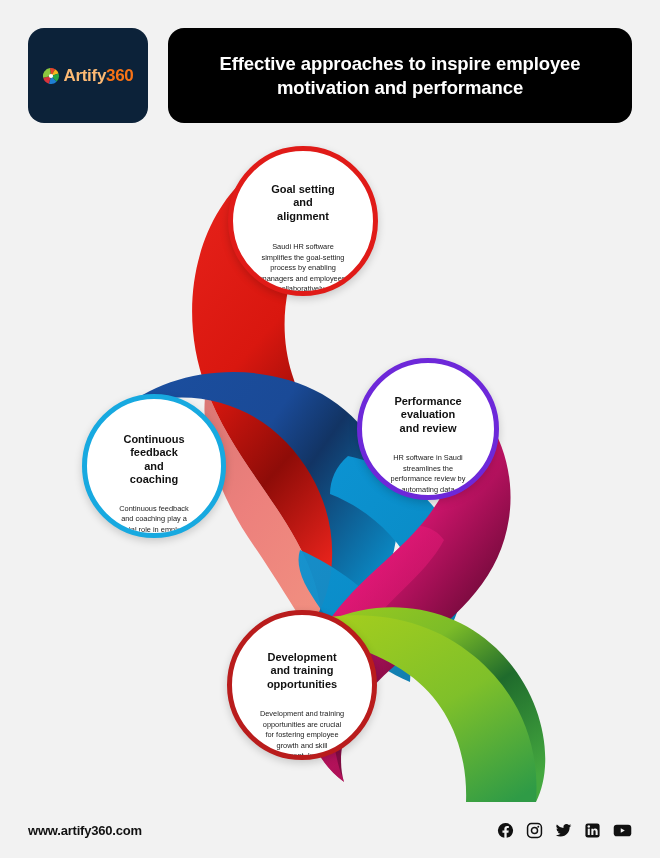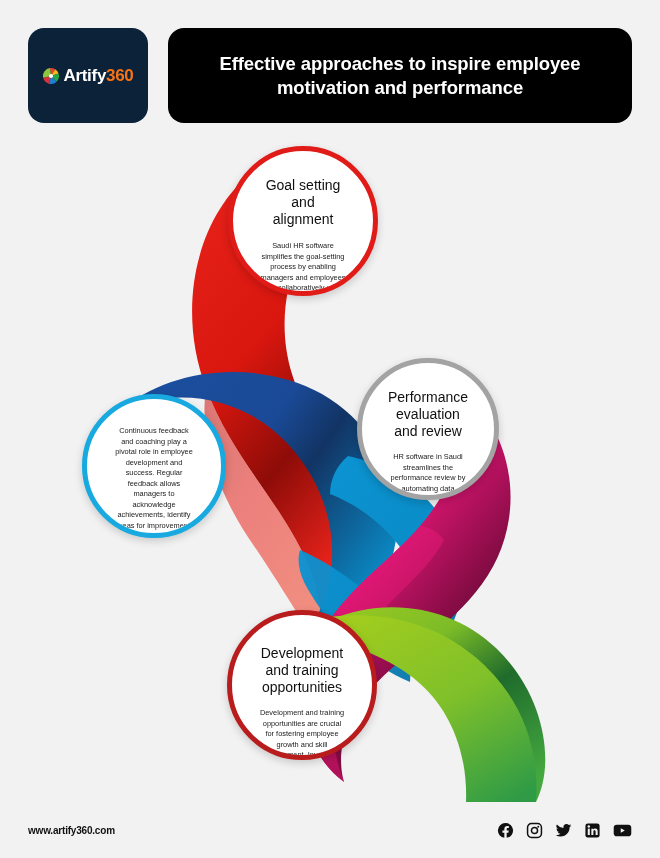--- a/index.html
+++ b/index.html
@@ -41,21 +41,21 @@
     height: 18px;
     flex: 0 0 18px;
     position: relative;
   }
   .logo-text {
     font-size: 17px;
     font-weight: bold;
     letter-spacing: -0.3px;
     line-height: 1;
   }
-  .logo-artify { color: #ffffff; }
+  .logo-artify { color: #fdba74; }
   .logo-360 { color: #f97316; font-weight: bold; }
 
   .title-card {
     position: absolute;
     left: 168px;
     top: 28px;
     width: 464px;
     height: 95px;
     background: #000000;
     border-radius: 16px;
@@ -97,25 +97,25 @@
     box-sizing: border-box;
     box-shadow: 0 3px 9px rgba(0,0,0,0.18);
     display: flex;
     flex-direction: column;
     align-items: center;
     justify-content: flex-start;
     text-align: center;
     overflow: hidden;
   }
   .bubble .b-title {
-    font-size: 14px;
-    font-weight: normal;
+    font-size: 11px;
+    font-weight: bold;
     color: #111111;
     line-height: 1.22;
-    margin: 6px;
+    margin: 12px;
     padding: 0 24px;
   }
   .bubble .b-body {
     font-size: 7.4px;
     color: #1a1a1a;
     line-height: 1.42;
     margin: 0;
     padding: 0 26px;
   }
 
@@ -123,21 +123,21 @@
     left: 228px; top: 20px;
     width: 150px; height: 150px;
     border: 5px solid #e01b18;
     padding-top: 20px;
   }
   #bubble-goal .b-body { margin-top: 7px; }
 
   #bubble-performance {
     left: 357px; top: 232px;
     width: 142px; height: 142px;
-    border: 5px solid #a3a3a3;
+    border: 5px solid #6d28d9;
     padding-top: 20px;
   }
   #bubble-performance .b-body { margin-top: 6px; }
 
   #bubble-feedback {
     left: 82px; top: 268px;
     width: 144px; height: 144px;
     border: 5px solid #17a9e0;
     padding-top: 22px;
   }
@@ -158,21 +158,21 @@
     bottom: 0;
     width: 660px;
     height: 56px;
     display: flex;
     align-items: center;
     justify-content: space-between;
     padding: 0 28px;
     box-sizing: border-box;
   }
   .site-url {
-    font-size: 10px;
+    font-size: 13px;
     font-weight: bold;
     color: #111111;
     letter-spacing: -0.2px;
   }
   .socials {
     display: flex;
     align-items: center;
     gap: 12px;
   }
   .socials svg { display: block; }
@@ -326,20 +326,21 @@
       <p class="b-title">Goal setting and alignment</p>
       <p class="b-body">Saudi HR software simplifies the goal-setting process by enabling managers and employees to collaboratively set SMART goals —specific, measurable, achievable, relevant, and time-bound.</p>
     </div>
 
     <div class="bubble" id="bubble-performance">
       <p class="b-title">Performance evaluation and review</p>
       <p class="b-body">HR software in Saudi streamlines the performance review by automating data collection, collation, and analysis. This eliminates the need for manual paperwork and ensures that evaluations are based on real-time performance data.</p>
     </div>
 
     <div class="bubble" id="bubble-feedback">
+      <p class="b-title">Continuous feedback and coaching</p>
       <p class="b-body">Continuous feedback and coaching play a pivotal role in employee development and success. Regular feedback allows managers to acknowledge achievements, identify areas for improvement, and provide timely support to employees.</p>
     </div>
 
     <div class="bubble" id="bubble-development">
       <p class="b-title">Development and training opportunities</p>
       <p class="b-body">Development and training opportunities are crucial for fostering employee growth and skill enhancement. Investing in employee development improves individual performance and enhances employee satisfaction and loyalty to the organization.</p>
     </div>
 
   </div>
 

